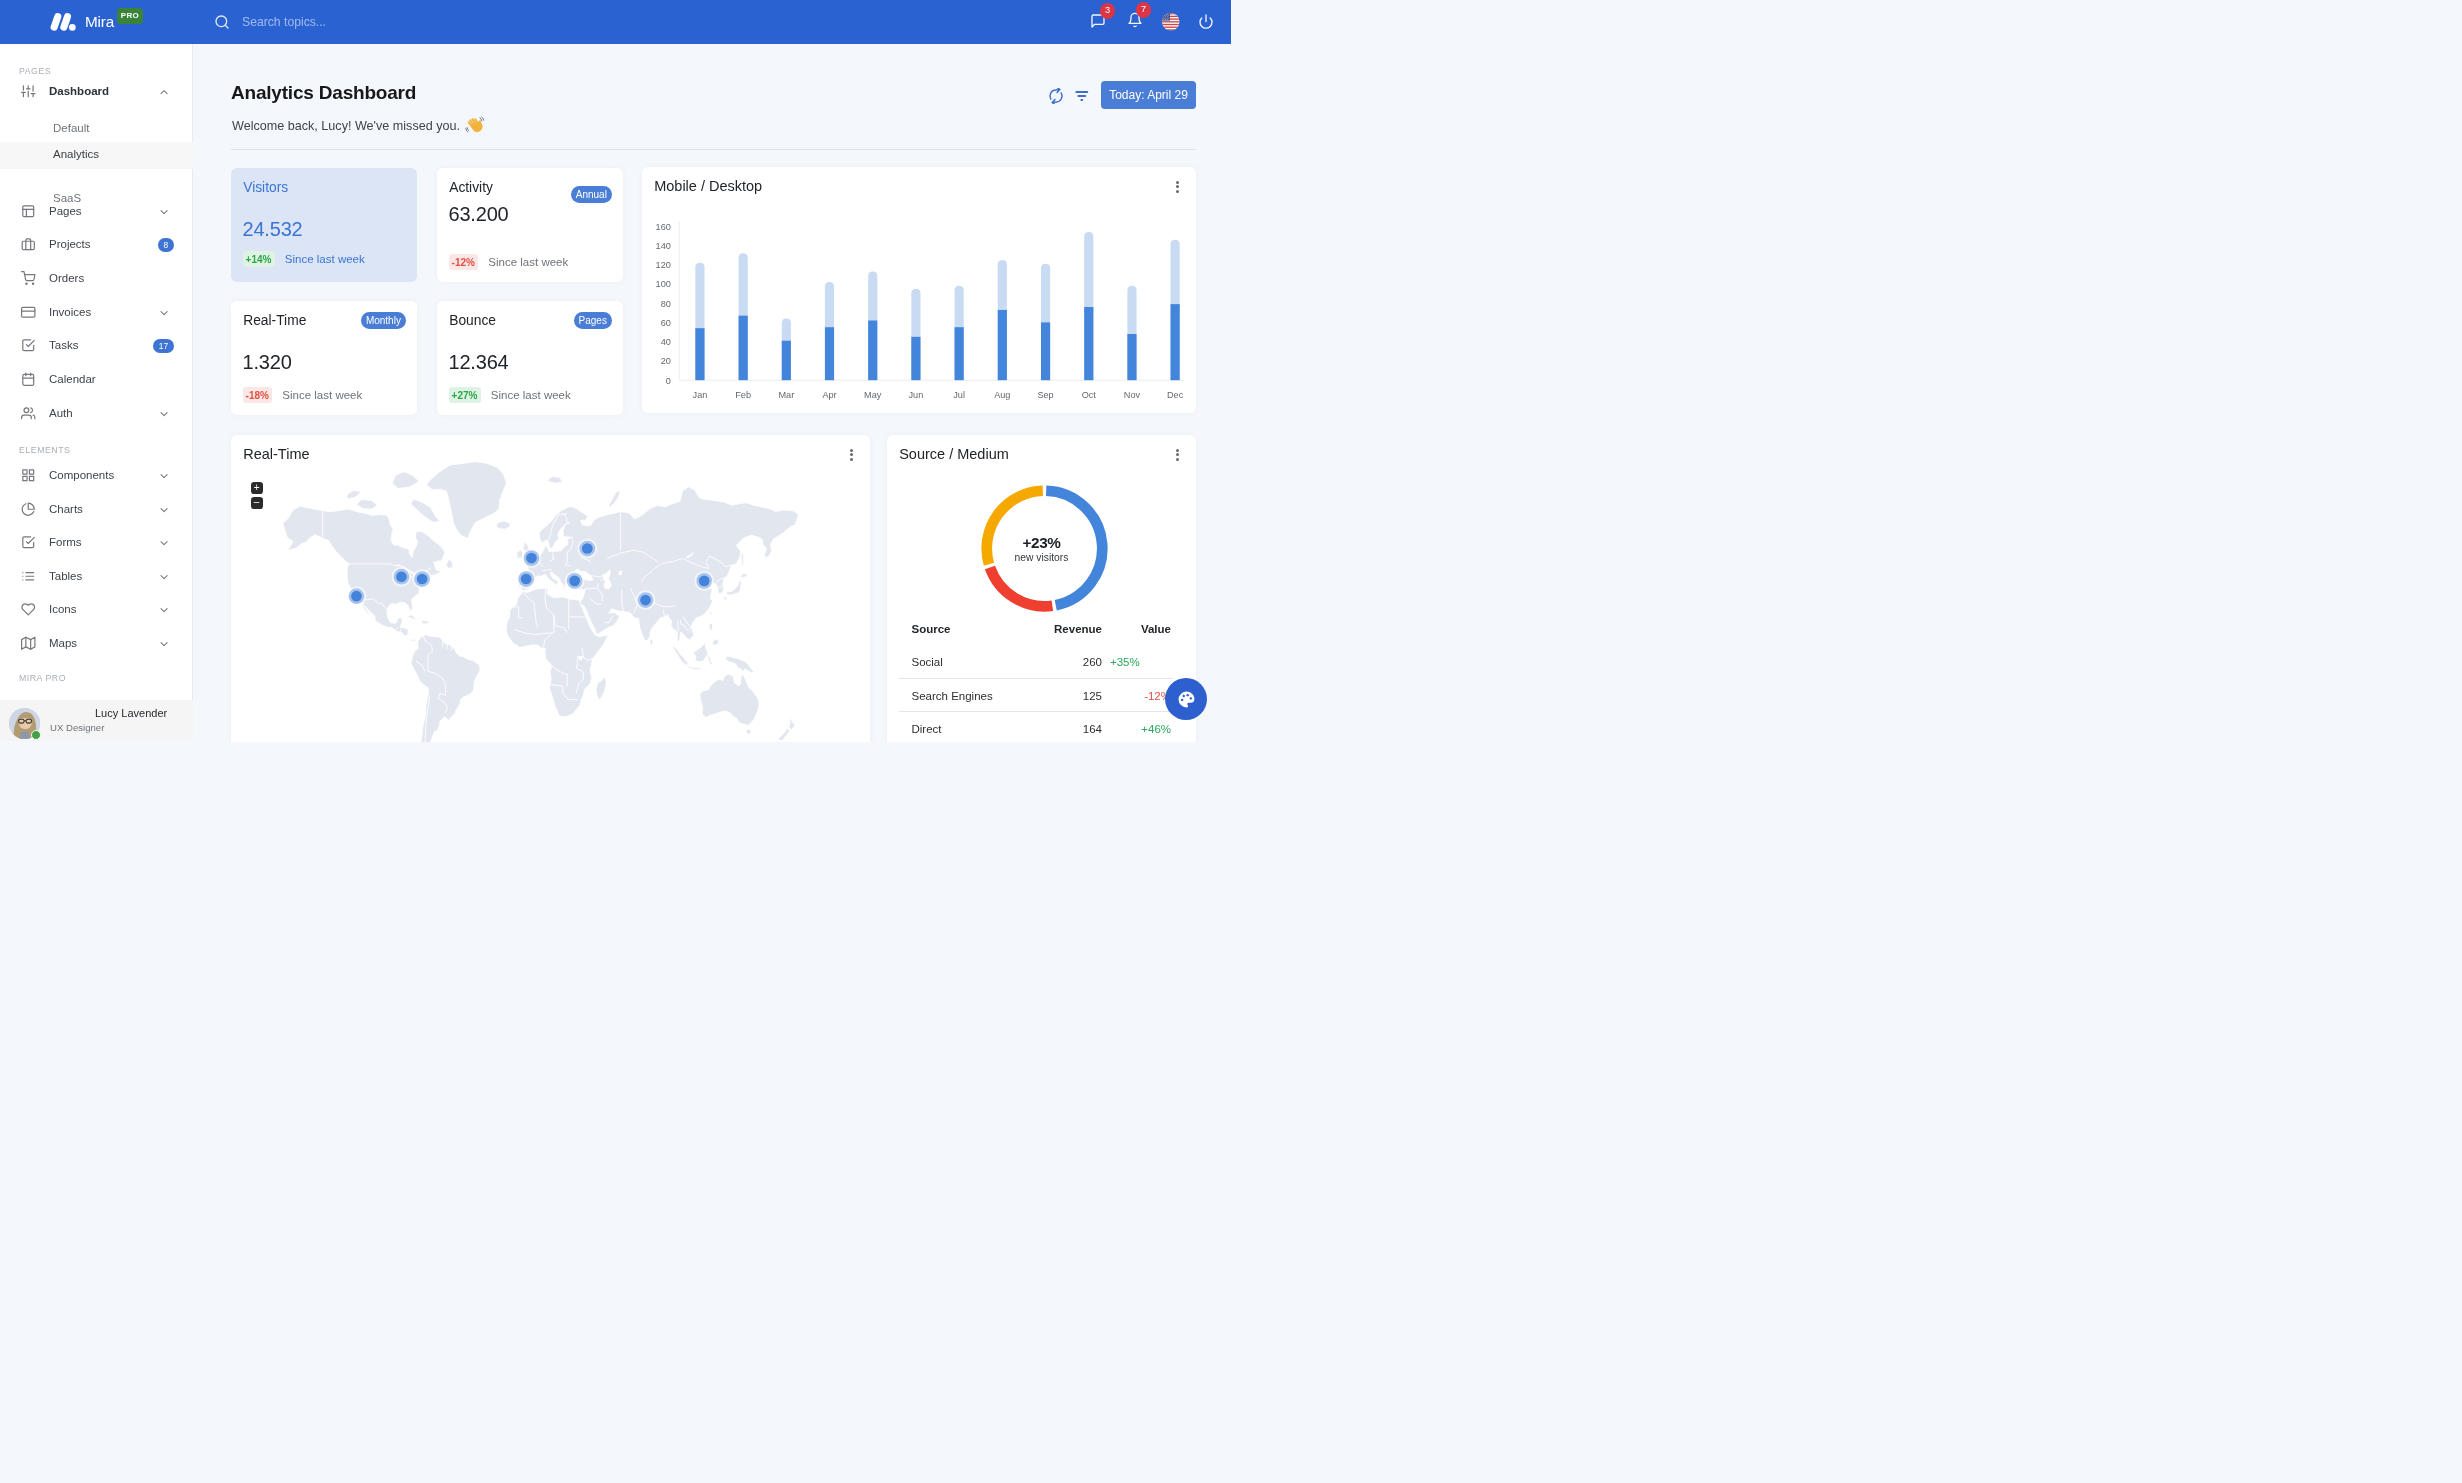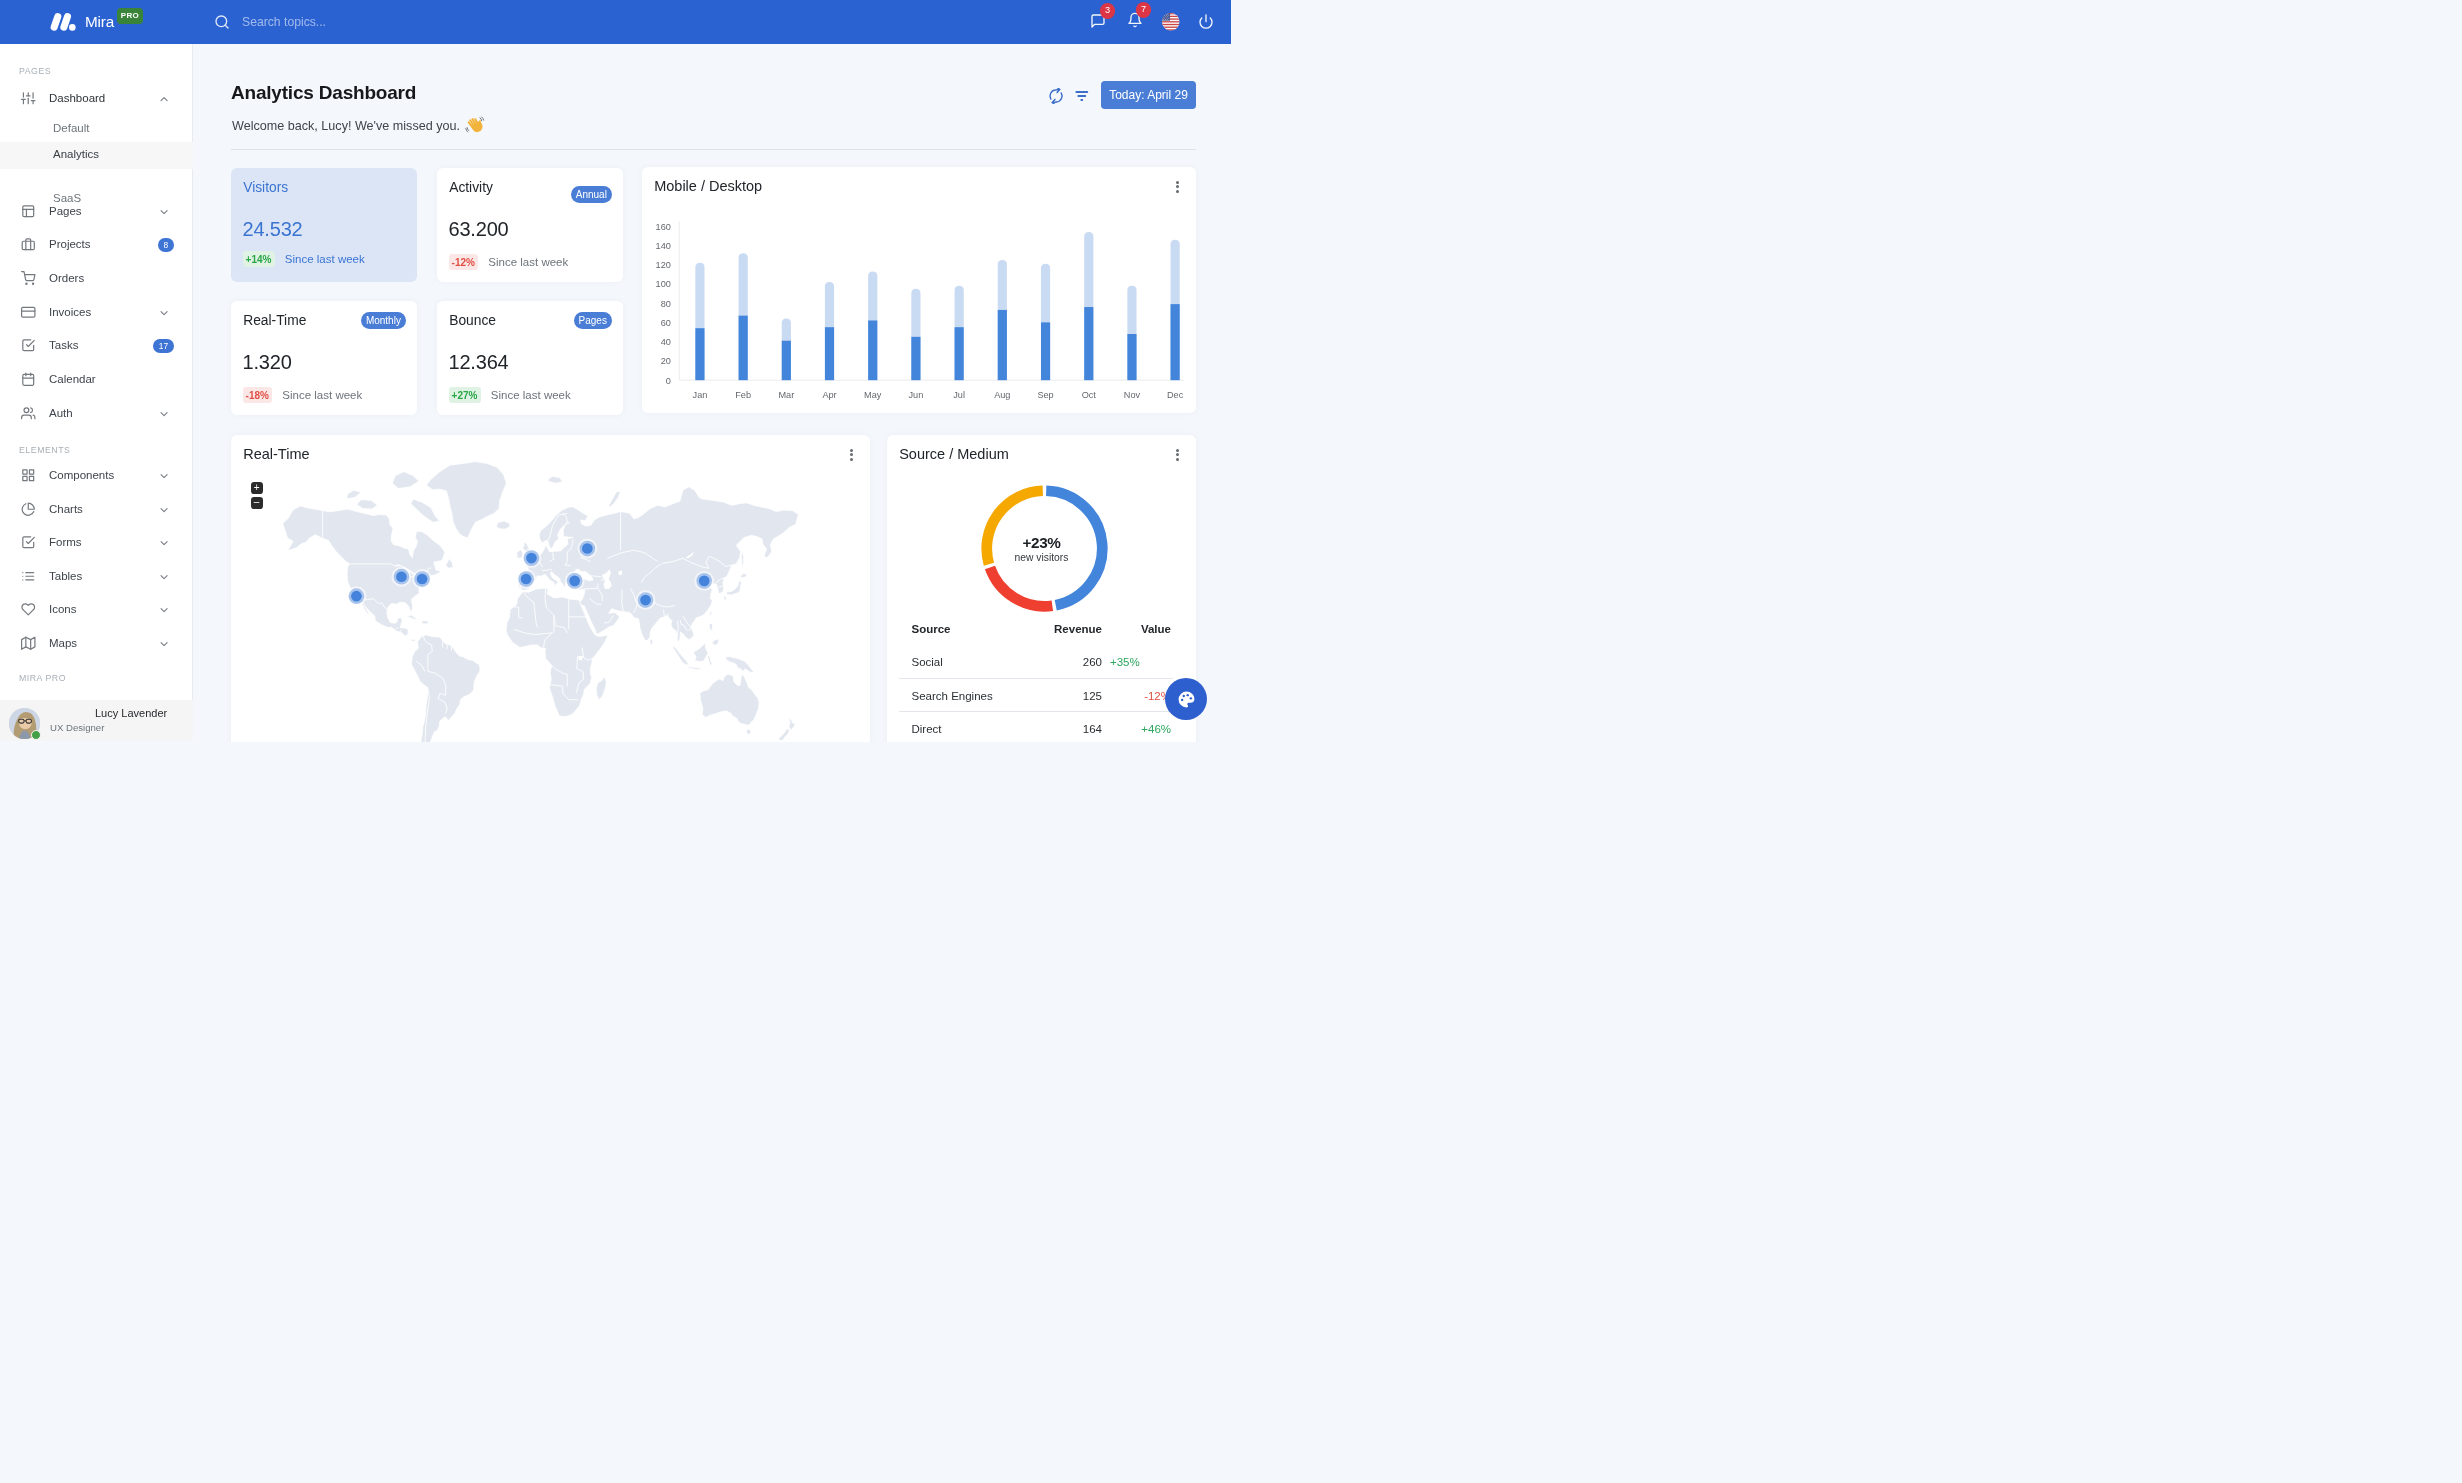--- a/index.html
+++ b/index.html
@@ -117,21 +117,21 @@
   <svg class="fi navico" style="left:1198px; top:13px;" width="16" height="17" viewBox="0 0 24 24">
     <path d="M18.36 6.64a9 9 0 1 1-12.73 0"></path>
         <line x1="12" y1="2" x2="12" y2="12"></line>
   </svg>
 </div>
 
 <div id="sb">
   <div id="activebg"></div>
   <div class="sbheader" style="top:22px;">PAGES</div>
 
-  <div class="sbitem" style="top:47px;">
+  <div class="sbitem" style="top:40px;font-weight:bold;">
     <svg class="fi ico" viewBox="0 0 24 24">
       <line x1="4" y1="21" x2="4" y2="14"></line>
           <line x1="4" y1="10" x2="4" y2="3"></line>
       <line x1="12" y1="21" x2="12" y2="12"></line>
           <line x1="12" y1="8" x2="12" y2="3"></line>
       <line x1="20" y1="21" x2="20" y2="16"></line>
           <line x1="20" y1="12" x2="20" y2="3"></line>
       <line x1="1" y1="14" x2="7" y2="14"></line>
           <line x1="9" y1="8" x2="15" y2="8"></line>
       <line x1="17" y1="16" x2="23" y2="16"></line>
@@ -346,21 +346,21 @@
   <div class="statname" style="position:absolute; left:12.2px; top:11.5px; color:#3b74d1;">Visitors</div>
   <div class="statnum" style="position:absolute; left:11.5px; top:51px; color:#3b74d1;">24.532</div>
   <div style="position:absolute; left:11.5px; top:83px;">
     <span class="chip up">+14%</span>
     <span class="since" style="color:#3b74d1; margin-left:6.9px;">Since last week</span>
   </div>
 </div>
 <div class="card" style="left:437px; top:168px; width:186px; height:114px;">
   <div class="statname" style="position:absolute; left:12.2px; top:11.5px;">Activity</div>
   <div class="pill" style="position:absolute; right:11.5px; top:18px;">Annual</div>
-  <div class="statnum" style="position:absolute; left:11.5px; top:51px;">63.200</div>
+  <div class="statnum" style="position:absolute; left:11.5px; top:36px;">63.200</div>
   <div style="position:absolute; left:11.5px; top:86px;">
     <span class="chip dn">-12%</span>
     <span class="since" style="margin-left:6.9px;">Since last week</span>
   </div>
 </div>
 <div class="card" style="left:231px; top:301px; width:186px; height:114px;">
   <div class="statname" style="position:absolute; left:12.2px; top:11.5px;">Real-Time</div>
   <div class="pill" style="position:absolute; right:11.5px; top:10.7px;">Monthly</div>
   <div class="statnum" style="position:absolute; left:11.5px; top:51px;">1.320</div>
   <div style="position:absolute; left:11.5px; top:86px;">

